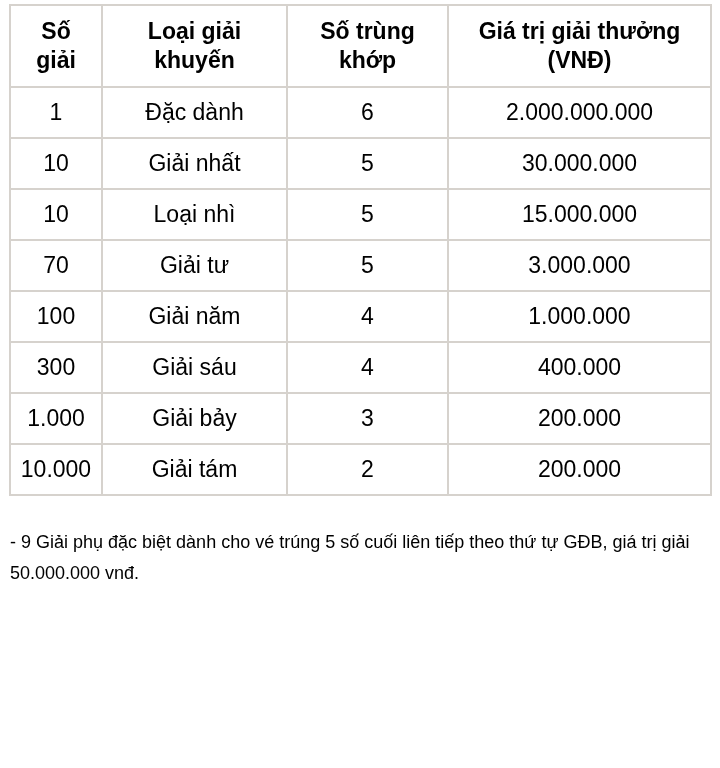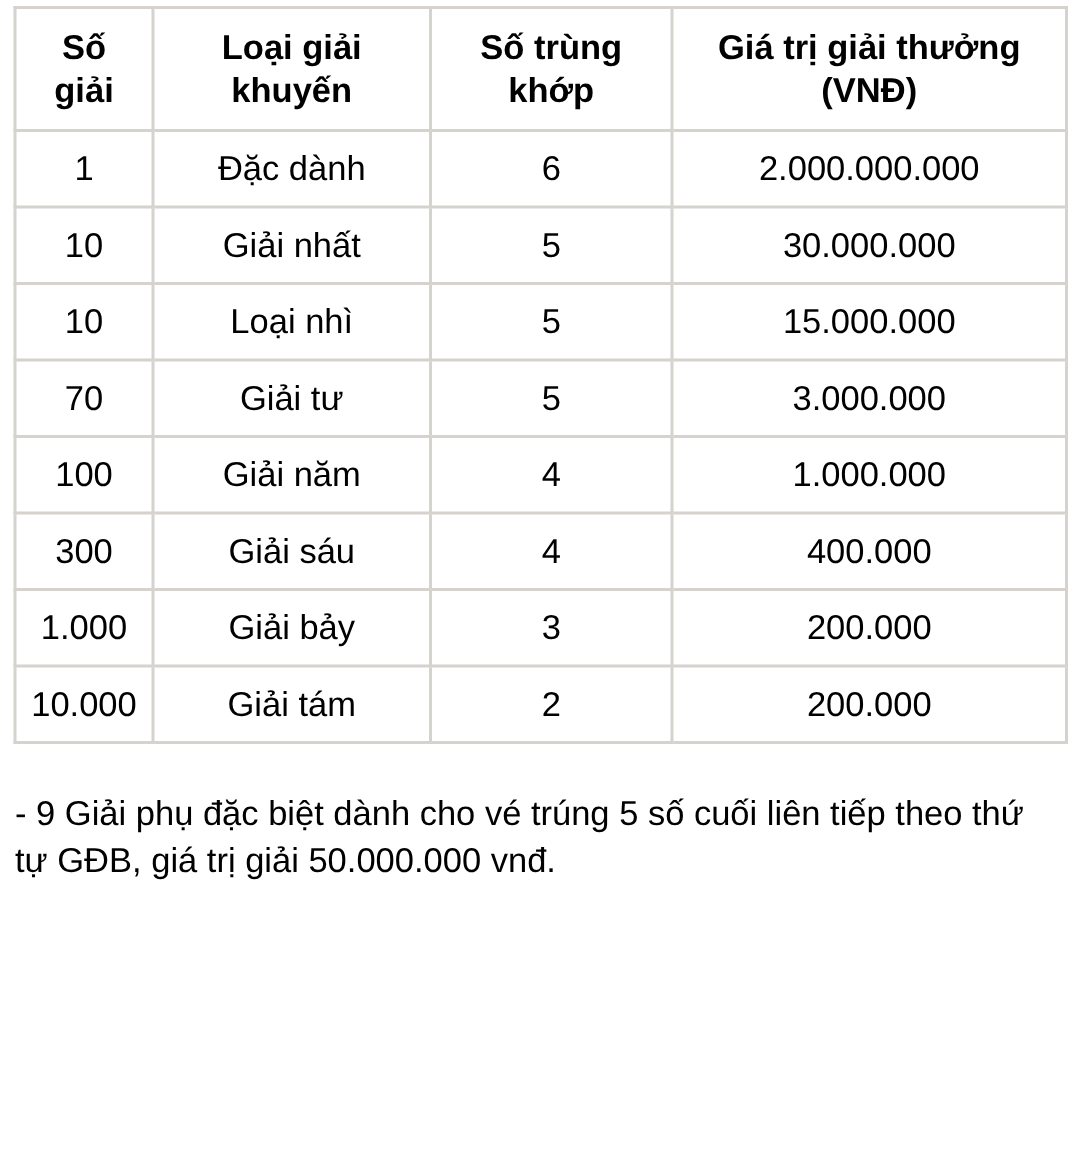--- a/index.html
+++ b/index.html
@@ -45,21 +45,21 @@
   .col-count  { width: 92px;  }
   .col-type   { width: 185px; }
   .col-match  { width: 161px; }
   .col-value  { width: 263px; }
   .notes {
     margin: 31px 10px 0 10px;
     width: 700px;
   }
   .notes p {
     margin: 0 0 27px 0;
-    font-size: 23px;
+    font-size: 18px;
     line-height: 31px;
     text-align: left;
   }
 </style>
 </head>
 <body>
 
 <div class="page">
 
   <table class="prize-table">

